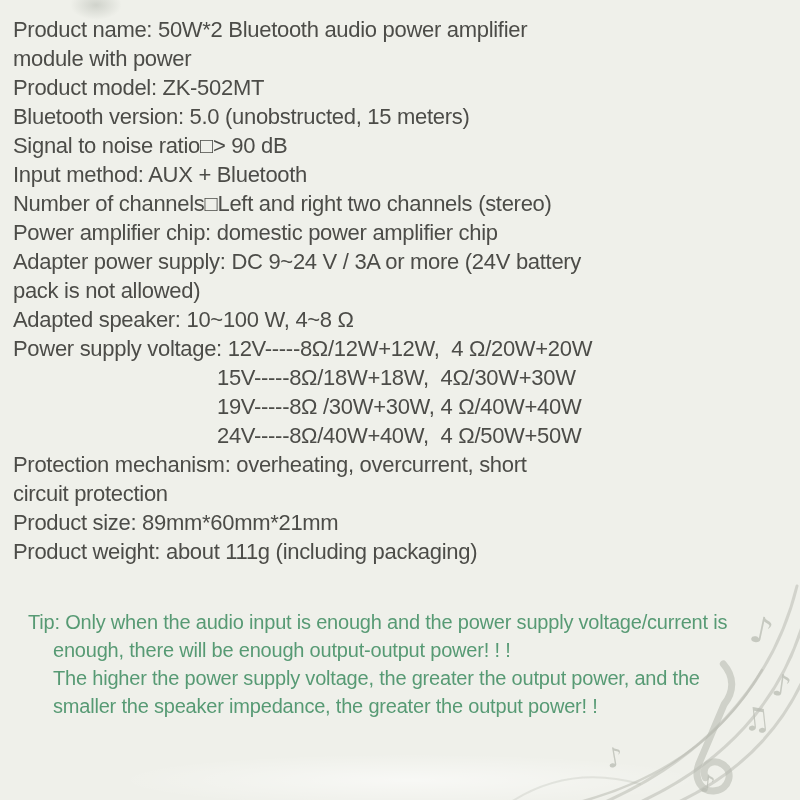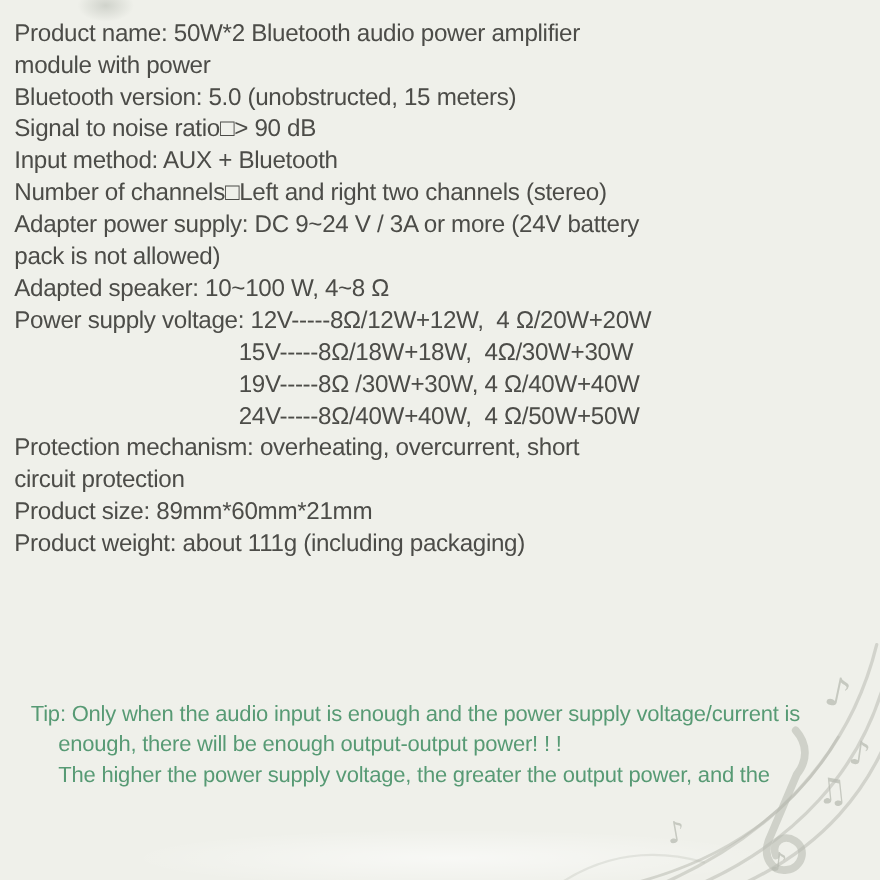--- a/index.html
+++ b/index.html
@@ -38,21 +38,21 @@
     color: var(--text);
     font-size: 22px;
     line-height: 29px;
     letter-spacing: -0.3px;
   }
   .spec-line { white-space: pre; }
   .spec-line.indented { margin-left: 204px; }
   .tip {
     position: absolute;
     left: 28px;
-    top: 635px;
+    top: 608px;
     color: var(--tip);
     font-size: 20px;
     line-height: 28px;
     letter-spacing: -0.2px;
   }
   .tip-line { white-space: pre; }
   .tip-line.indented { margin-left: 25px; }
   .deco-svg {
     position: absolute;
     left: 0; top: 0;
@@ -78,29 +78,31 @@
 
   <div class="smudge tl"></div>
   <div class="smudge bl"></div>
 
   <div class="specs">
 
       <div class="spec-line">Product name: 50W*2 Bluetooth audio power amplifier</div>
 
       <div class="spec-line">module with power</div>
 
+      <div class="spec-line">Product model: ZK-502MT</div>
 
       <div class="spec-line">Bluetooth version: 5.0 (unobstructed, 15 meters)</div>
 
       <div class="spec-line">Signal to noise ratio□&gt; 90 dB</div>
 
       <div class="spec-line">Input method: AUX + Bluetooth</div>
 
       <div class="spec-line">Number of channels□Left and right two channels (stereo)</div>
 
+      <div class="spec-line">Power amplifier chip: domestic power amplifier chip</div>
 
       <div class="spec-line">Adapter power supply: DC 9~24 V / 3A or more (24V battery</div>
 
       <div class="spec-line">pack is not allowed)</div>
 
       <div class="spec-line">Adapted speaker: 10~100 W, 4~8 Ω</div>
 
       <div class="spec-line">Power supply voltage: 12V-----8Ω/12W+12W,  4 Ω/20W+20W</div>
 
       <div class="spec-line indented">15V-----8Ω/18W+18W,  4Ω/30W+30W</div>
@@ -119,20 +121,21 @@
     </div>
 
   <div class="tip">
 
       <div class="tip-line">Tip: Only when the audio input is enough and the power supply voltage/current is</div>
 
       <div class="tip-line indented">enough, there will be enough output-output power! ! !</div>
 
       <div class="tip-line indented">The higher the power supply voltage, the greater the output power, and the</div>
 
+      <div class="tip-line indented">smaller the speaker impedance, the greater the output power! !</div>
 
     </div>
 
   <svg class="deco-svg" width="800" height="800" viewBox="0 0 800 800">
     <g stroke="#b9bcb3" stroke-opacity="0.55" fill="none" stroke-linecap="round">
       <path d="M596,806 C700,762 772,688 797,586" stroke-width="3"></path>
       <path d="M622,810 C720,770 788,700 809,600" stroke-width="3"></path>
       <path d="M650,814 C742,780 802,716 822,622" stroke-width="3"></path>
       <path d="M572,804 C660,782 724,736 762,670" stroke-width="2.5"></path>
       <path d="M505,806 C545,778 590,770 640,784" stroke-width="2" stroke-opacity="0.3"></path>

